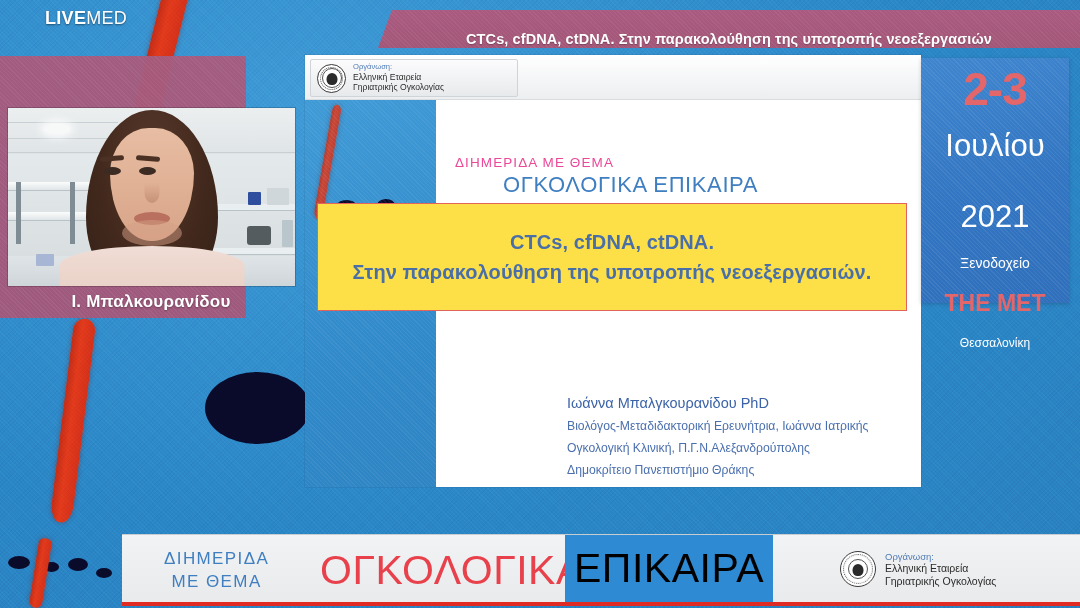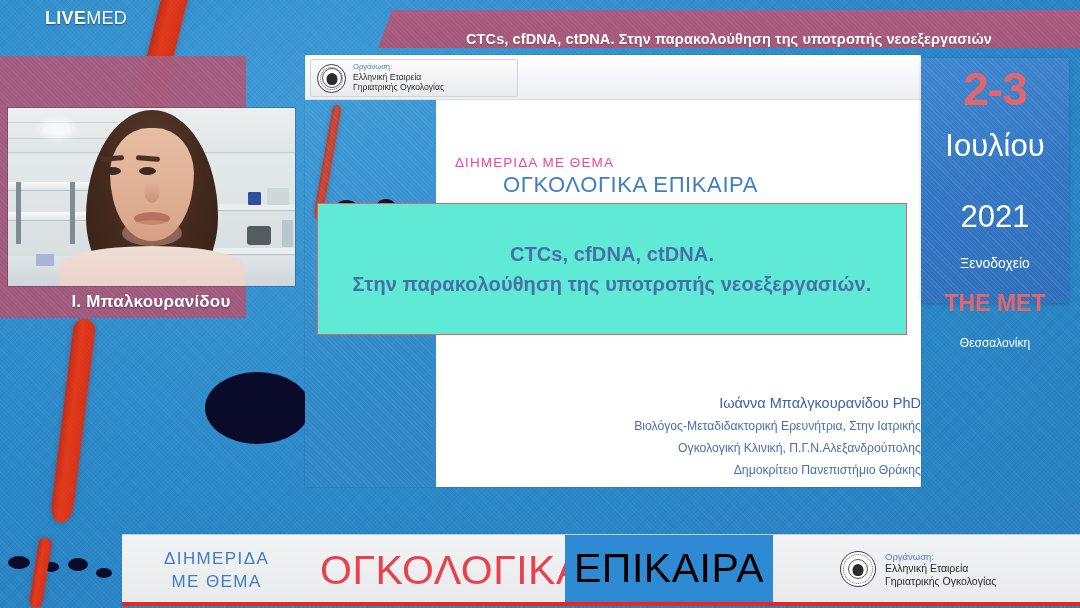--- a/index.html
+++ b/index.html
@@ -204,33 +204,33 @@
   #conf-kicker{
     position:absolute; left:19px; top:55px;
     font-size:13.5px; color:#ec4899; letter-spacing:1.1px;
   }
   #conf-title{
     position:absolute; left:19px; top:72px;
     font-size:22px; color:#3f7fc1; letter-spacing:.6px;margin-left:48px;
   }
 
   #title-box{
-    position:absolute; left:12px; top:148px; width:590px; height:132px;
-    background:#5eead4; border:1.6px solid #e2635c;
+    position:absolute; left:12px; top:148px; width:590px; height:108px;
+    background:#fde047; border:1.6px solid #e2635c;
     display:flex; flex-direction:column; align-items:center; justify-content:center;
     gap:7px; z-index:5;
   }
   #title-box .t{
     font-size:20px; font-weight:bold; color:#4a6fa8; letter-spacing:.1px;
     white-space:nowrap;
   }
 
   #speaker-block{
     position:absolute; left:131px; right:0; top:295px;
-    display:flex; flex-direction:column; align-items:flex-end; gap:8px;
+    display:flex; flex-direction:column; align-items:flex-start; gap:8px;
   }
   #speaker-block .s1{ font-size:14.5px; color:#3b63a8; }
   #speaker-block .s2,
   #speaker-block .s3,
   #speaker-block .s4{ font-size:12.2px; color:#4a6fae; }
 
   
   #date-panel{
     position:absolute; left:921px; top:58px; width:148px; height:245px;
     background:linear-gradient(165deg,#3f86cf,#3275c2 55%,#2f6fbb 100%);
@@ -368,21 +368,21 @@
     <div class="blob" style="left:94px;top:110px;width:15px;height:10px;"></div>
     <div class="blob" style="left:112px;top:108px;width:13px;height:9px;"></div>
   </div>
 
   <div id="slide-body">
     <div id="conf-kicker">ΔΙΗΜΕΡΙΔΑ ΜΕ ΘΕΜΑ</div>
     <div id="conf-title">ΟΓΚΟΛΟΓΙΚΑ ΕΠΙΚΑΙΡΑ</div>
 
     <div id="speaker-block">
       <div class="s1">Ιωάννα Μπαλγκουρανίδου PhD</div>
-      <div class="s2">Βιολόγος-Μεταδιδακτορική Ερευνήτρια, Στην Ιατρικής</div>
+      <div class="s2">Βιολόγος-Μεταδιδακτορική Ερευνήτρια, Ιωάννα Ιατρικής</div>
       <div class="s3">Ογκολογική Κλινική, Π.Γ.Ν.Αλεξανδρούπολης</div>
       <div class="s4">Δημοκρίτειο Πανεπιστήμιο Θράκης</div>
     </div>
   </div>
 
   <div id="title-box">
     <div class="t">CTCs, cfDNA, ctDNA.</div>
     <div class="t">Στην παρακολούθηση της υποτροπής νεοεξεργασιών.</div>
   </div>
 </div>

